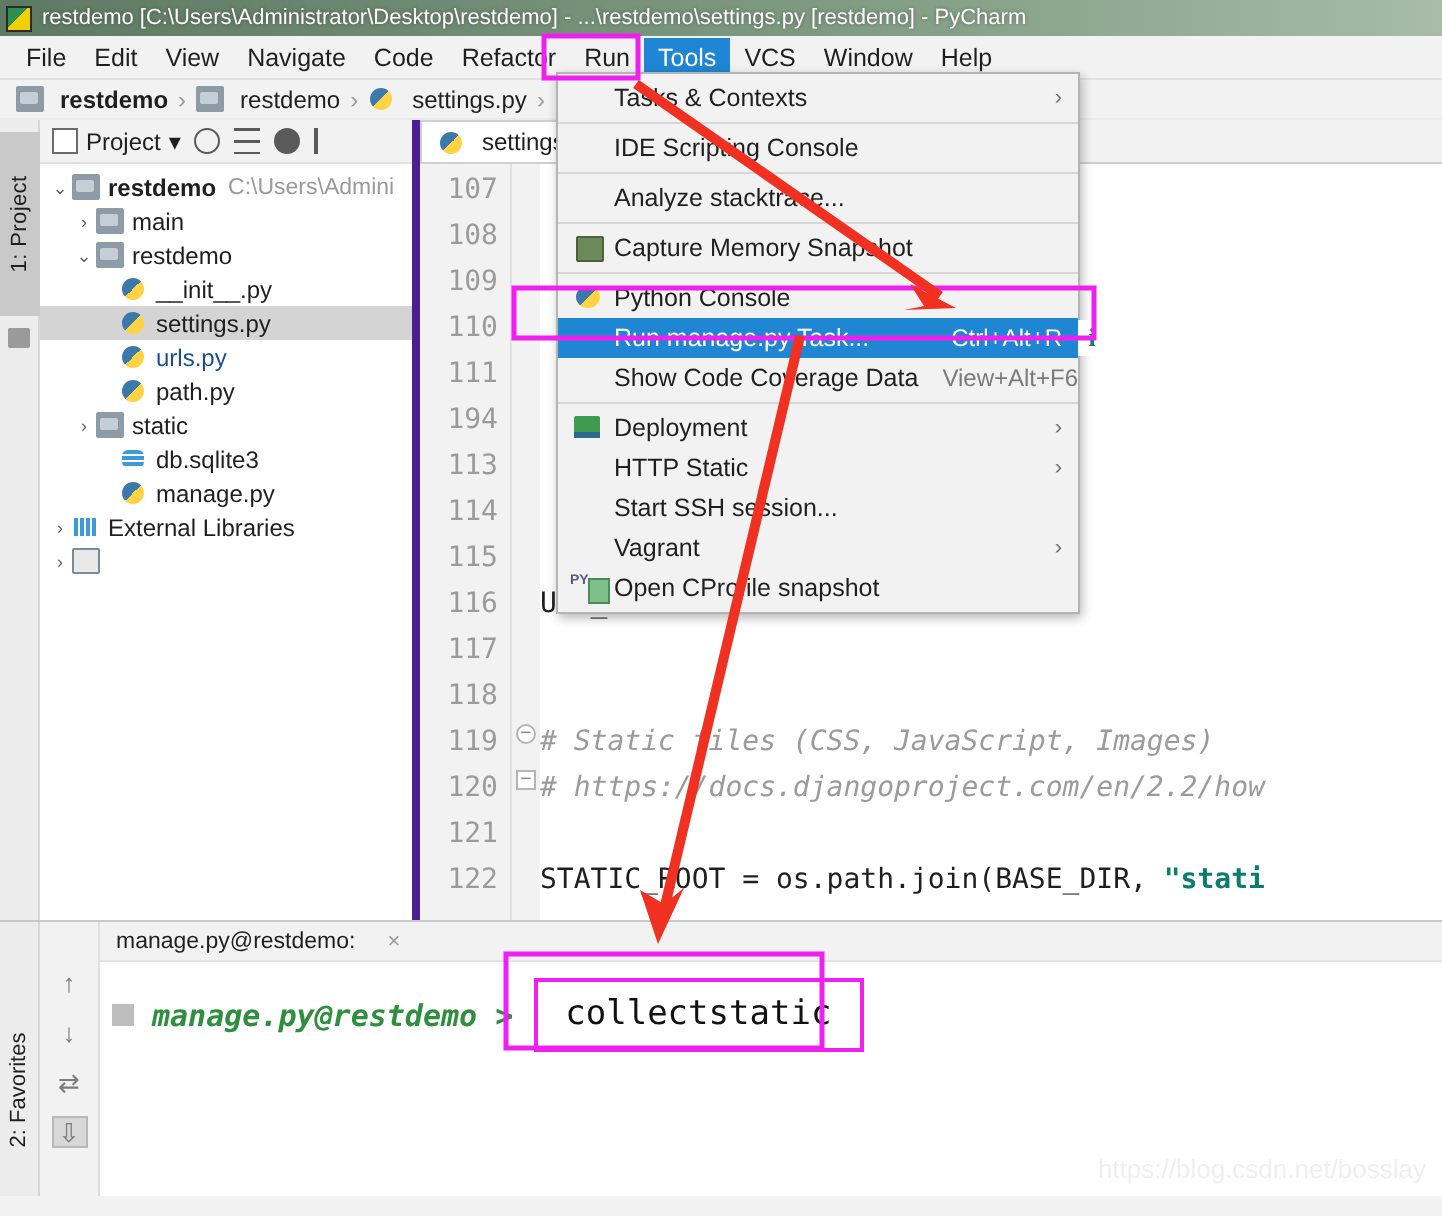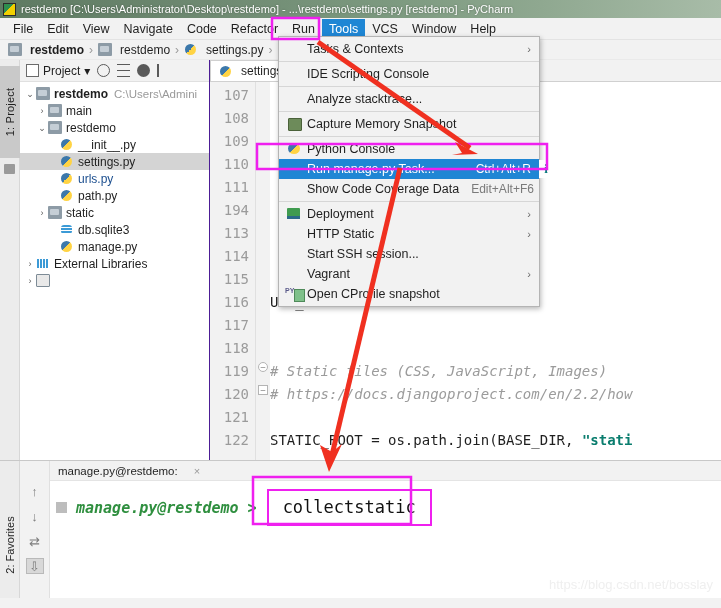--- a/index.html
+++ b/index.html
@@ -94,21 +94,21 @@
     position: absolute; left: 4px; top: 104px;
     width: 11px; height: 10px;
     background: #9a9a9a;
     border-radius: 1px;
   }
 
   
   #project-panel {
     width: 190px; flex: 0 0 auto;
     background: #ffffff;
-    border-right: 1px solid #4c1d95;
+    border-right: 4px solid #4c1d95;
     display: flex; flex-direction: column;
   }
   #project-toolbar {
     height: 22px; background:#f2f2f2;
     display:flex; align-items:center; gap:7px;
     padding: 0 6px;
     border-bottom: 1px solid #e0e0e0;
     font-size: 12px;
   }
   #project-toolbar .lbl { display:flex; align-items:center; gap:4px; }
@@ -437,21 +437,21 @@
   </div>
   <div class="mrow hl">
     <span class="mi"></span>
     <span class="mlabel">Run manage.py Task...</span>
     <span class="mkey">Ctrl+Alt+R</span>
     <span id="menu-info-badge">i</span>
   </div>
   <div class="mrow">
     <span class="mi"></span>
     <span class="mlabel">Show Code Coverage Data</span>
-    <span class="mkey">Edit+Alt+F6</span>
+    <span class="mkey">View+Alt+F6</span>
   </div>
   <div class="msep"></div>
   <div class="mrow">
     <span class="mi ic-deploy"></span>
     <span class="mlabel">Deployment</span>
     <span class="chev">›</span>
   </div>
   <div class="mrow">
     <span class="mi"></span>
     <span class="mlabel">HTTP Static</span>

